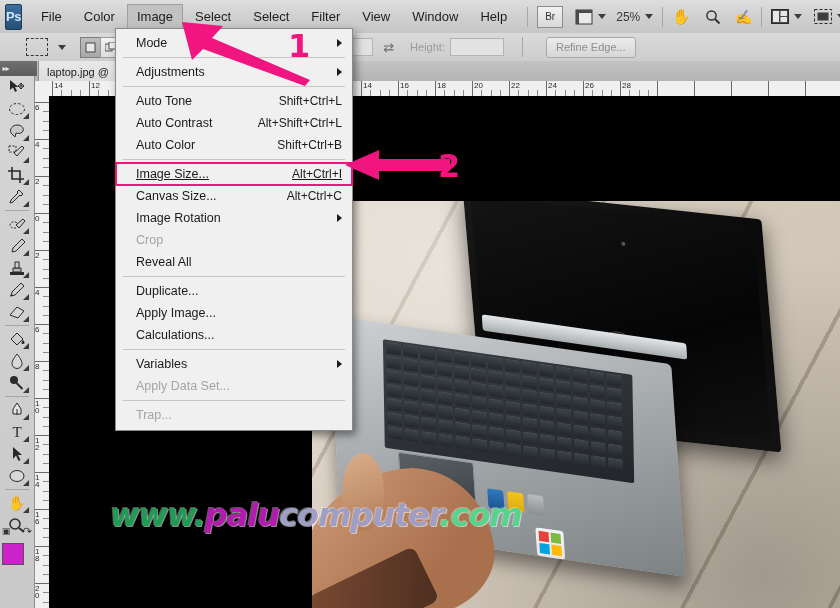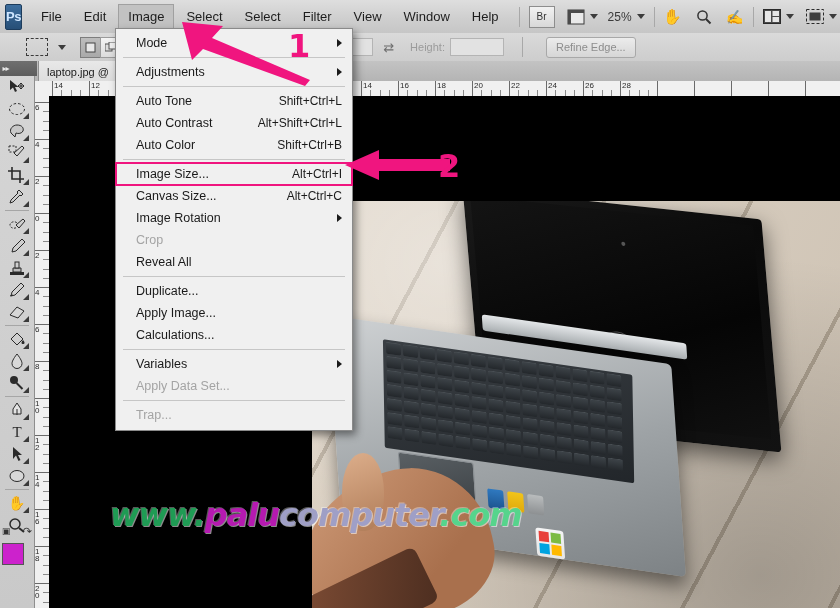--- a/index.html
+++ b/index.html
@@ -300,21 +300,21 @@
   }
 </style>
 </head>
 <body>
 
 <div id="app">
 
   <div class="menubar">
     <div class="ps-logo">Ps</div>
     <div class="menu-item">File</div>
-    <div class="menu-item">Edit</div>
+    <div class="menu-item">Color</div>
     <div class="menu-item active">Image</div>
     <div class="menu-item">Select</div>
     <div class="menu-item">Select</div>
     <div class="menu-item">Filter</div>
     <div class="menu-item">View</div>
     <div class="menu-item">Window</div>
     <div class="menu-item">Help</div>
 
     <div class="mb-right">
       <div class="vsep"></div>
@@ -851,21 +851,21 @@
       </div>
       <div class="mrow">
         <span>Auto Contrast</span>
         <span class="shortcut">Alt+Shift+Ctrl+L</span>
       </div>
       <div class="mrow">
         <span>Auto Color</span>
         <span class="shortcut">Shift+Ctrl+B</span>
       </div>
       <div class="mdiv"></div>
-      <div class="mrow hl" style="outline-color: rgb(240, 21, 127);">
+      <div class="mrow hl" style="outline-color: rgb(240, 21, 127); text-decoration: underline;">
         <span>Image Size...</span>
         <span class="shortcut">Alt+Ctrl+I</span>
       </div>
       <div class="mrow">
         <span>Canvas Size...</span>
         <span class="shortcut">Alt+Ctrl+C</span>
       </div>
       <div class="mrow">
         <span>Image Rotation</span>
         <span class="subarrow"></span>

